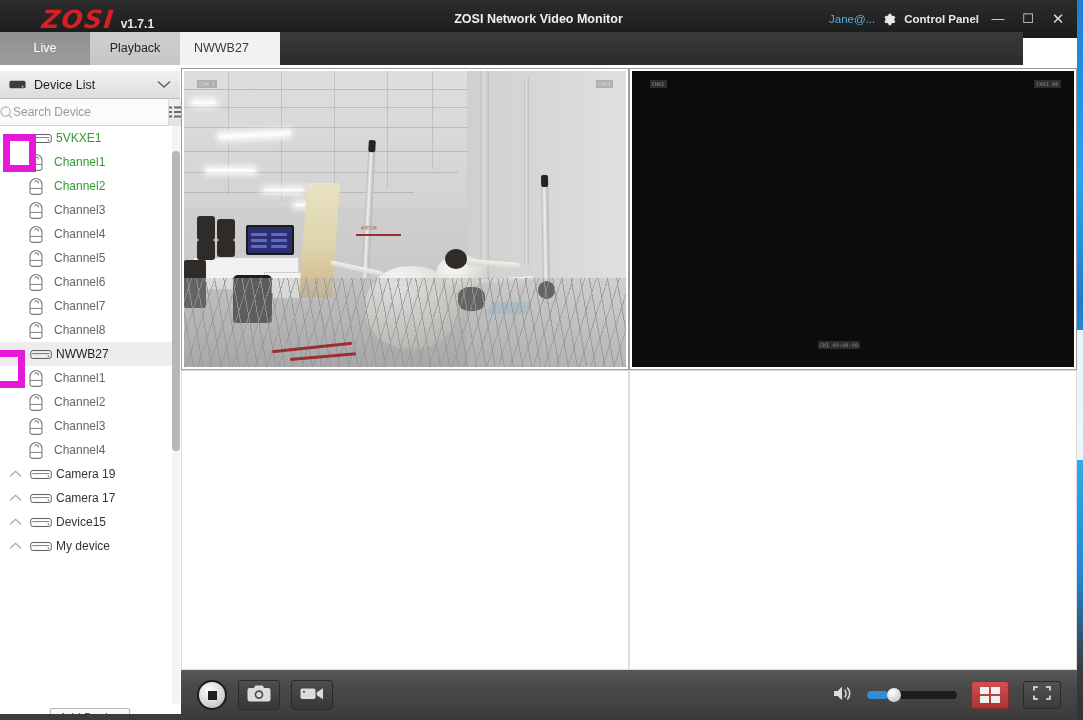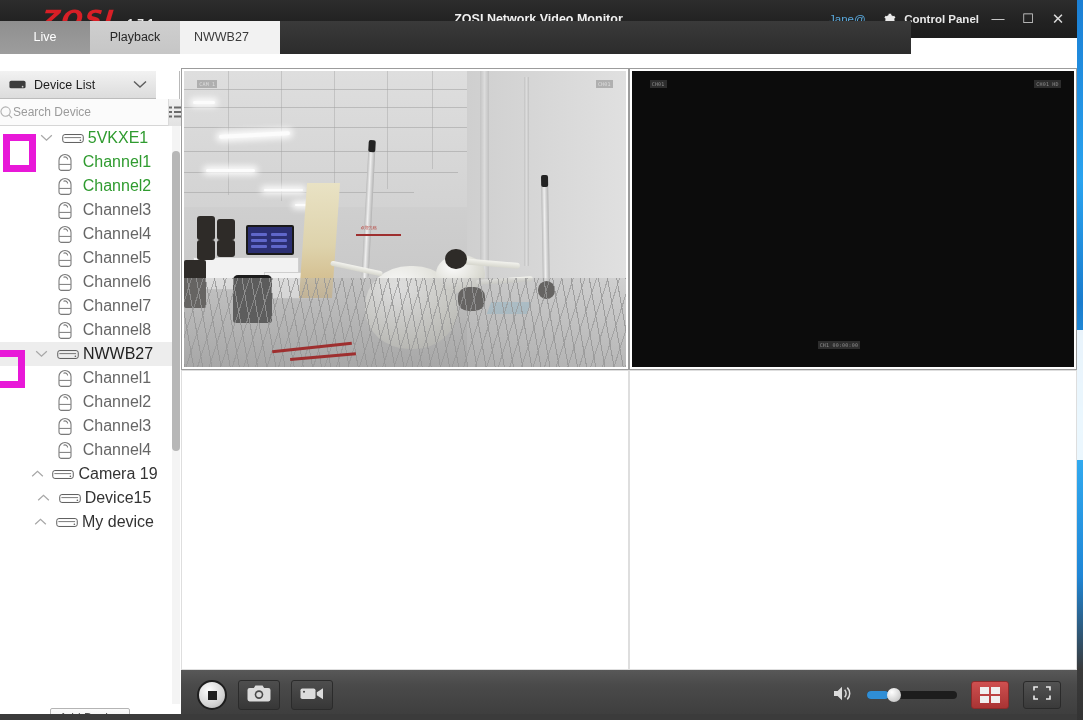--- a/index.html
+++ b/index.html
@@ -68,22 +68,22 @@
   .winbtn {
     color: #dcdcdc; font-size: 14px; width: 22px; text-align: center;
     line-height: 38px; cursor: default; user-select: none;
   }
   #win-min { font-size: 13px; }
   #win-max { font-size: 13px; }
   #win-close { font-size: 15px; }
 
   
   #tabbar {
-    position: absolute; left: 0; top: 21px;
-    width: 911px; height: 33px;
+    position: absolute; left: 0; top: 32px;
+    width: 1023px; height: 33px;
     background: linear-gradient(to bottom, #3a3a3a 0%, #2c2c2c 100%);
     display: flex; align-items: stretch;
   }
   .tab {
     height: 33px; line-height: 33px;
     padding: 0 10px;
     font-size: 12.5px;
     display: flex; align-items: center; justify-content: center;
     min-width: 90px;
   }
@@ -107,21 +107,21 @@
   }
 
   
   #sidebar {
     position: absolute; left: 0; top: 71px;
     width: 180px; height: 649px;
     background: #ffffff;
     border-right: 1px solid #b9b9b9;
   }
   .panel-head {
-    height: 28px; width: 156px;
+    height: 28px; width: 180px;
     background: linear-gradient(to bottom, #f2f2f2 0%, #dcdcdc 100%);
     border-bottom: 1px solid #bcbcbc;
     display: flex; align-items: center; padding: 0 9px;
     font-size: 12.5px; color: #1d1d1d;
   }
   .panel-head .ph-icon { width: 20px; display: flex; align-items: center; }
   .panel-head .ph-label { flex: 1; margin-left: 5px; font-weight: normal; }
   .chev { color: #6a6a6a; font-size: 12px; }
 
   #searchbar {
@@ -145,21 +145,21 @@
   }
 
   #devlist {
     position: absolute; left: 0; top: 55px;
     width: 180px; height: 578px;
     overflow: hidden;
     background: #ffffff;
   }
   .dev-row, .ch-row {
     height: 24px; display: flex; align-items: center;
-    font-size: 16px; position: relative; justify-content: center;
+    font-size: 12px; position: relative;
   }
   .dev-row .exp {
     width: 30px; display: flex; align-items: center; justify-content: center;
     color: #9a9a9a; font-size: 11px;
   }
   .dev-row .dvr-ic { width: 26px; display:flex; align-items:center; }
   .dev-row .dev-name { color: #333; }
   .dev-row.expanded .dev-name { color: #2f9b2f; }
   .dev-row.selected { background: #ededed; }
   .dev-row.selected .dev-name { color: #222; }
@@ -591,20 +591,35 @@
             </svg>
           </span>
           <span class="dvr-ic">
             <svg width="22" height="9" viewBox="0 0 24 10">
               <rect x="0.6" y="0.6" width="22.8" height="8.8" rx="2.4" fill="none" stroke="#5a5a5a" stroke-width="1.1"></rect>
               <line x1="2.4" y1="4" x2="21" y2="4" stroke="#5a5a5a" stroke-width="0.9"></line>
               <circle cx="20.2" cy="7" r="0.9" fill="#5a5a5a"></circle>
             </svg>
           </span>
           <span class="dev-name">Camera 19</span>
+        </div>
+        <div class="dev-row">
+          <span class="exp">
+            <svg width="13" height="8" viewBox="0 0 14 9">
+              <path d="M1 7 L7 1.5 L13 7" stroke="#a7a7a7" stroke-width="1.4" fill="none"></path>
+            </svg>
+          </span>
+          <span class="dvr-ic">
+            <svg width="22" height="9" viewBox="0 0 24 10">
+              <rect x="0.6" y="0.6" width="22.8" height="8.8" rx="2.4" fill="none" stroke="#5a5a5a" stroke-width="1.1"></rect>
+              <line x1="2.4" y1="4" x2="21" y2="4" stroke="#5a5a5a" stroke-width="0.9"></line>
+              <circle cx="20.2" cy="7" r="0.9" fill="#5a5a5a"></circle>
+            </svg>
+          </span>
+          <span class="dev-name">Camera 17</span>
         </div>
         <div class="dev-row">
           <span class="exp">
             <svg width="13" height="8" viewBox="0 0 14 9">
               <path d="M1 7 L7 1.5 L13 7" stroke="#a7a7a7" stroke-width="1.4" fill="none"></path>
             </svg>
           </span>
           <span class="dvr-ic">
             <svg width="22" height="9" viewBox="0 0 24 10">
               <rect x="0.6" y="0.6" width="22.8" height="8.8" rx="2.4" fill="none" stroke="#5a5a5a" stroke-width="1.1"></rect>

